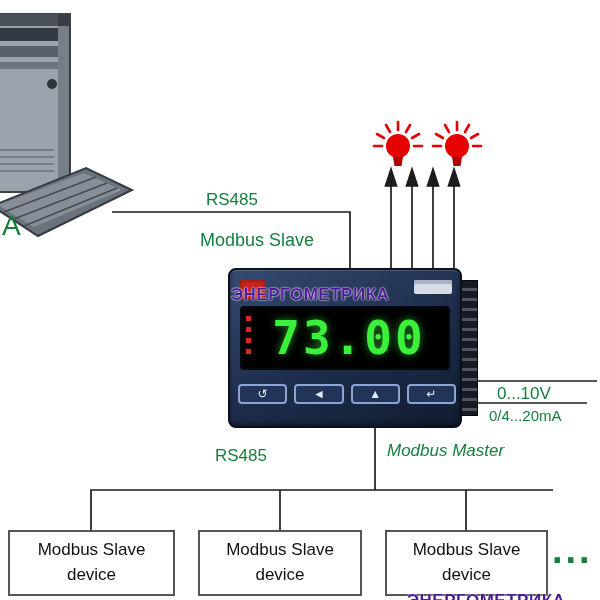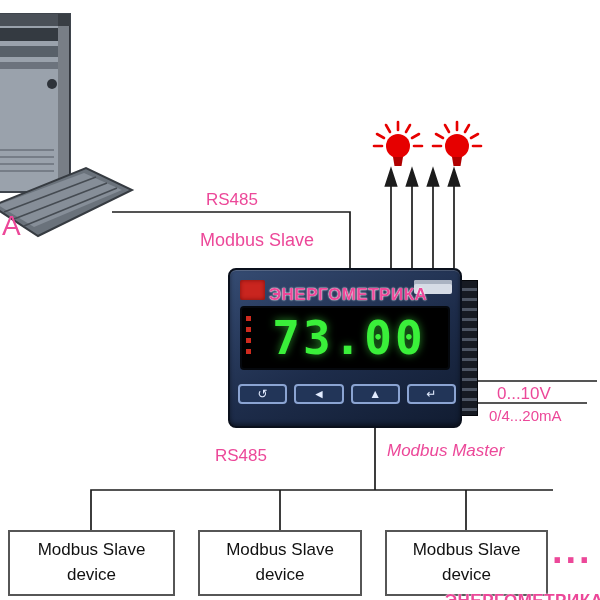--- a/index.html
+++ b/index.html
@@ -1,19 +1,19 @@
 <!DOCTYPE html>
 <html><head>
 <meta charset="utf-8">
 <style>
   html,body{margin:0;padding:0;background:#fff;}
   .stage{position:relative;width:600px;height:600px;background:#ffffff;overflow:hidden;
          font-family:"Liberation Sans",sans-serif;color:#111;}
   .svg-layer{position:absolute;left:0;top:0;width:600px;height:600px;z-index:1;}
-  .label{position:absolute;z-index:3;white-space:nowrap;color:#ec4899;}
+  .label{position:absolute;z-index:3;white-space:nowrap;color:#15803d;}
   #lbl-a{left:2px;top:210px;font-size:28px;}
   #lbl-rs485-top{left:206px;top:190px;font-size:17px;}
   #lbl-modbus-slave{left:200px;top:230px;font-size:18px;}
   #lbl-out1{left:489px;top:359px;font-size:15px;margin-top:48px;}
   #lbl-out2{left:497px;top:384px;font-size:17px;}
   #lbl-modbus-master{left:387px;top:441px;font-size:17px;font-style:italic;}
   #lbl-rs485-bottom{left:215px;top:446px;font-size:17px;}
   #lbl-dots{left:552px;top:529px;font-size:38px;font-weight:bold;letter-spacing:3px;}
 
   .device{position:absolute;left:228px;top:268px;width:250px;height:160px;z-index:2;}
@@ -34,22 +34,22 @@
   .display-leds{position:absolute;left:4px;top:8px;display:flex;flex-direction:column;gap:6px;}
   .display-leds span{width:5px;height:5px;background:#cf2a1e;display:block;}
   .display-value{font-family:"DejaVu Sans Mono",monospace;font-weight:bold;font-size:46px;
          color:#3af03a;letter-spacing:3px;text-shadow:0 0 9px rgba(70,255,70,.55);
          transform:translateX(4px);}
   .btn-row{position:absolute;left:8px;top:114px;width:218px;display:flex;gap:7px;}
   .meter-btn{flex:1;height:20px;box-sizing:border-box;background:#223558;
          border:2px solid #8ba4d2;border-radius:4px;color:#e2ecff;
          display:flex;align-items:center;justify-content:center;font-size:12px;line-height:1;}
 
-  .watermark{position:absolute;z-index:5;font-size:17px;font-weight:bold;color:#ec4899;
-         letter-spacing:.5px;text-shadow:0 0 2px #fff,0 0 1px #fff;white-space:nowrap;padding-left:38px;}
+  .watermark{position:absolute;z-index:5;font-size:17px;font-weight:bold;color:#4c1d95;
+         letter-spacing:.5px;text-shadow:0 0 2px #fff,0 0 1px #fff;white-space:nowrap;}
   #wm-main{left:231px;top:285px;}
   #wm-bottom{left:407px;top:591px;}
 
   .slave-box{position:absolute;top:530px;height:66px;background:#fff;border:2px solid #565656;
          z-index:2;display:flex;flex-direction:column;align-items:center;justify-content:center;
          font-size:17px;line-height:1.45;box-sizing:border-box;text-align:center;}
   #box1{left:8px;width:167px;}
   #box2{left:198px;width:164px;}
   #box3{left:385px;width:163px;}
 </style>

